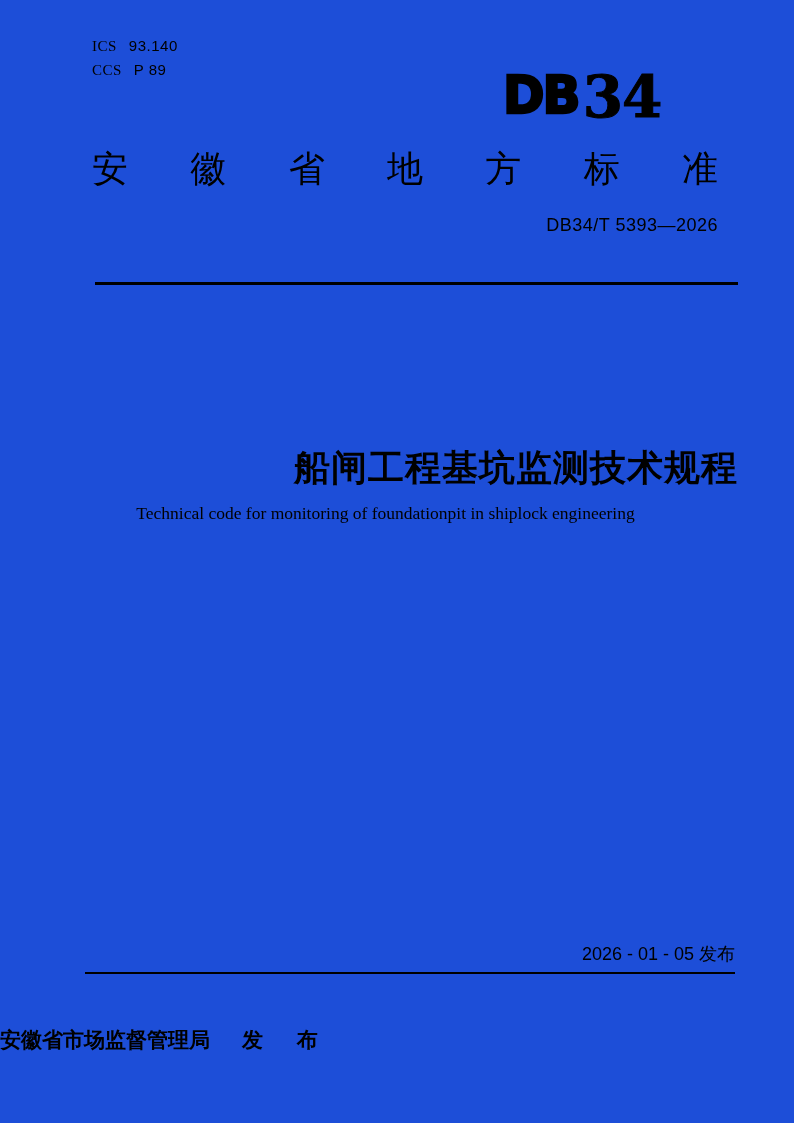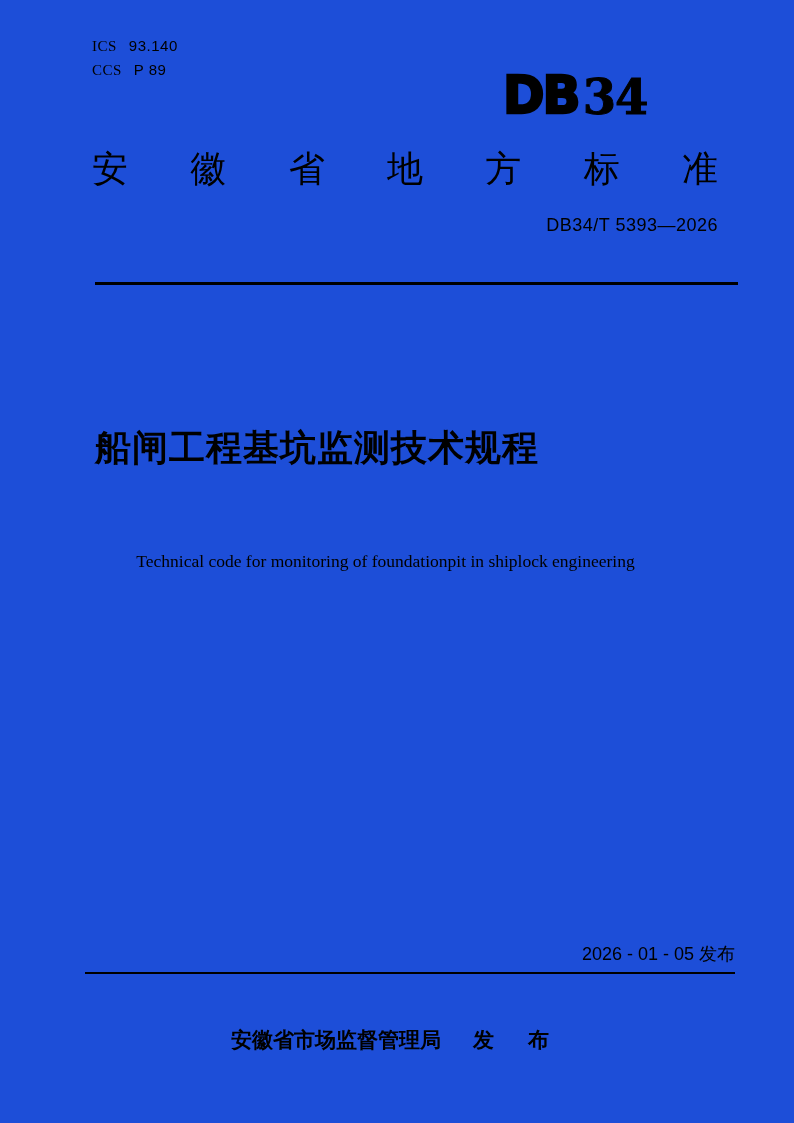--- a/index.html
+++ b/index.html
@@ -48,21 +48,21 @@
     font-size: 50px;
     line-height: 56px;
     letter-spacing: -2px;
     -webkit-text-stroke: 2.5px #000;
     transform: scaleY(1.04);
     transform-origin: bottom left;
   }
   .logo .num {
     font-family: "DejaVu Serif", "Liberation Serif", serif;
     font-weight: bold;
-    font-size: 48px;
+    font-size: 58px;
     line-height: 58px;
     letter-spacing: -1px;
     -webkit-text-stroke: 1px #000;
     margin-left: 4px;
   }
   
   .standard-name {
     position: absolute;
     left: 92px;
     top: 148px;
@@ -85,59 +85,58 @@
   }
   
   .rule { position: absolute; background: #000; }
   .rule-top { left: 95px; width: 643px; top: 282px; height: 2.5px; }
   .rule-bottom { left: 85px; width: 650px; top: 972px; height: 1.5px; }
   
   .doc-title {
     position: absolute;
     left: 95px;
     width: 643px;
-    top: 424px;
-    text-align: left;
+    top: 444px;
+    text-align: right;
     font-size: 36px;
     font-weight: bold;
     letter-spacing: 1px;
     line-height: 48px;
   }
   
   .doc-subtitle {
     position: absolute;
     left: 0;
     width: 771px;
     top: 501px;
     text-align: center;
     font-family: "Liberation Serif", "DejaVu Serif", serif;
     font-size: 17.5px;
     line-height: 24px;
-    margin-top: 48px;
   }
   
   .dates-row {
     position: absolute;
     left: 85px;
     width: 650px;
     top: 941px;
     display: flex;
     justify-content: flex-end;
     font-size: 18px;
     font-weight: 500;
     line-height: 26px;
     white-space: nowrap;
   }
   
   .publisher {
     position: absolute;
     left: 0;
     width: 794px;
     top: 1026px;
-    text-align: center;
+    text-align: left;
     font-size: 21px;
     font-weight: bold;
     line-height: 28px;
     white-space: nowrap;
   }
   .publisher .action {
     margin-left: 32px;
     letter-spacing: 14px;
   }
 </style>

